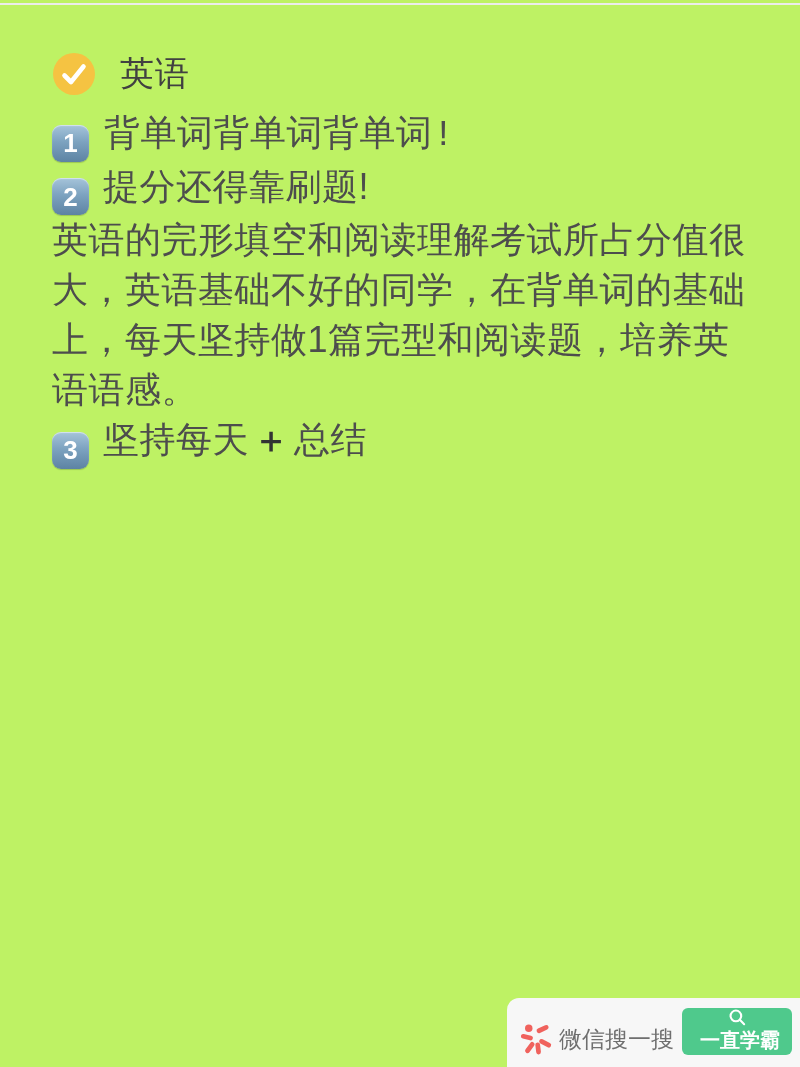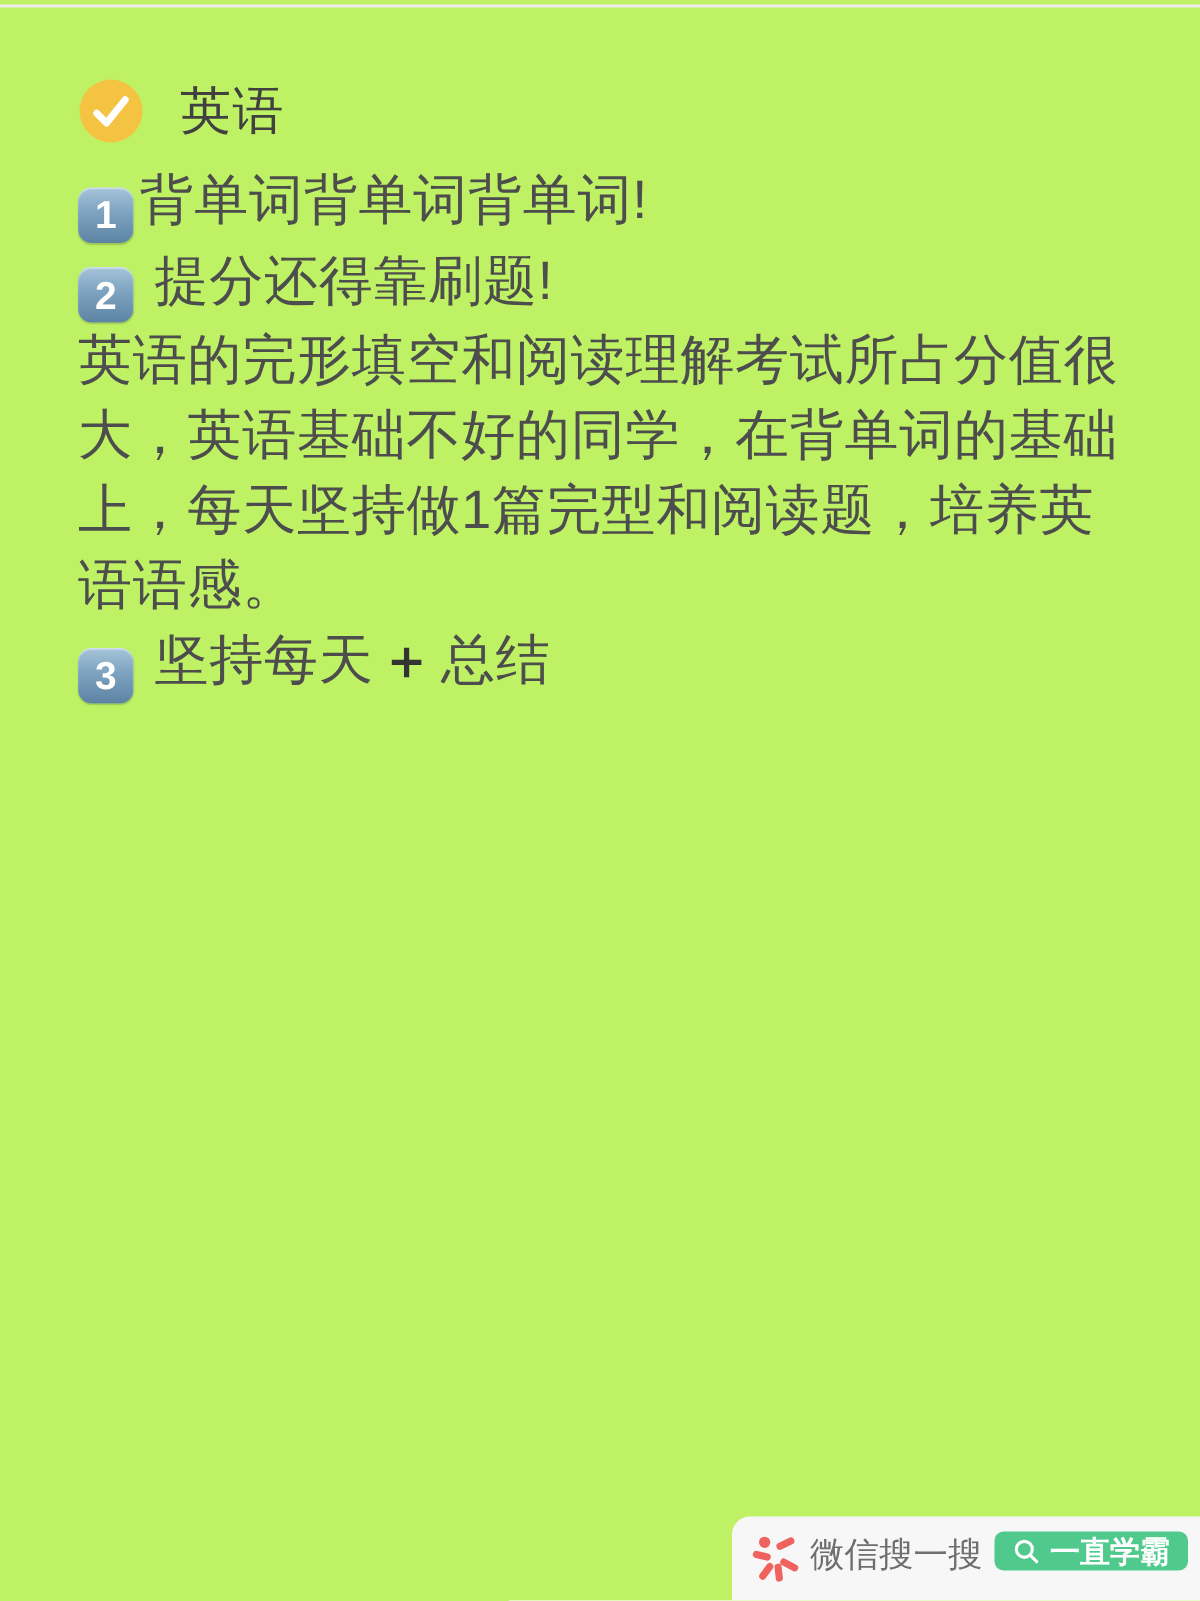--- a/index.html
+++ b/index.html
@@ -21,51 +21,51 @@
   }
   .title-row {
     display: flex; align-items: center; height: 44px; margin-bottom: 12px;
   }
   .check-wrap { width: 44px; height: 44px; display: inline-flex; }
   .title-text {
     margin-left: 24px; font-size: 34px; color: #414141; letter-spacing: 1px;
   }
   .heading { line-height: 50px; font-size: 36px; color: #4d4d4d; }
   .heading-text { margin-left: 14px; letter-spacing: 0.5px; }
-  .heading-text.tight { margin-left: 4px; }
+  .heading-text.tight { margin-left: 15px; font-family: Liberation Mono, monospace; }
   .heading-text.after-plus { margin-left: 1px; }
   .badge {
     display: inline-flex; align-items: center; justify-content: center;
     width: 37px; height: 37px; border-radius: 9px;
     background: linear-gradient(180deg, #a6c4da 0%, #7da3c0 45%, #5d83a3 100%);
     color: #ffffff; font-size: 26px; font-weight: 700;
     vertical-align: -7px;
     box-shadow: inset 0 1px 1px rgba(255,255,255,.55), 0 1px 1px rgba(0,0,0,.18);
   }
   .plus {
     font-weight: 900; color: #333333; margin: 0 4px; letter-spacing: 0;
   }
   .body {
     margin: 0; white-space: pre-line;
     font-size: 36px; line-height: 50px; color: #4d4d4d; letter-spacing: 0.5px;
     text-align: justify;
   }
   .watermark {
     position: absolute; right: 0; bottom: 0;
-    display: flex; align-items: flex-start;
+    display: flex; align-items: flex-end;
     background: #f7f7f7; border-radius: 12px 0 0 0;
     padding: 10px 8px 12px 12px;
   }
   .wm-logo { width: 34px; height: 34px; display: inline-flex; flex: none; }
   .wm-brand {
     margin: 0 8px 0 6px; font-size: 23px; color: #6f6f6f; white-space: nowrap;
   }
   .wm-pill {
     display: inline-flex; align-items: center;
-    background: #4fc98c; border-radius: 6px; height: 26px; padding: 0 12px;
+    background: #4fc98c; border-radius: 6px; height: 47px; padding: 0 12px; flex-direction: column;
   }
   .wm-pill .mag { width: 19px; height: 19px; display: inline-flex; flex: none; }
   .wm-query {
     margin-left: 6px; font-size: 20px; font-weight: 700; color: #ffffff; white-space: nowrap;
   }
 </style>
 </head>
 <body>
 
 <div class="page">

